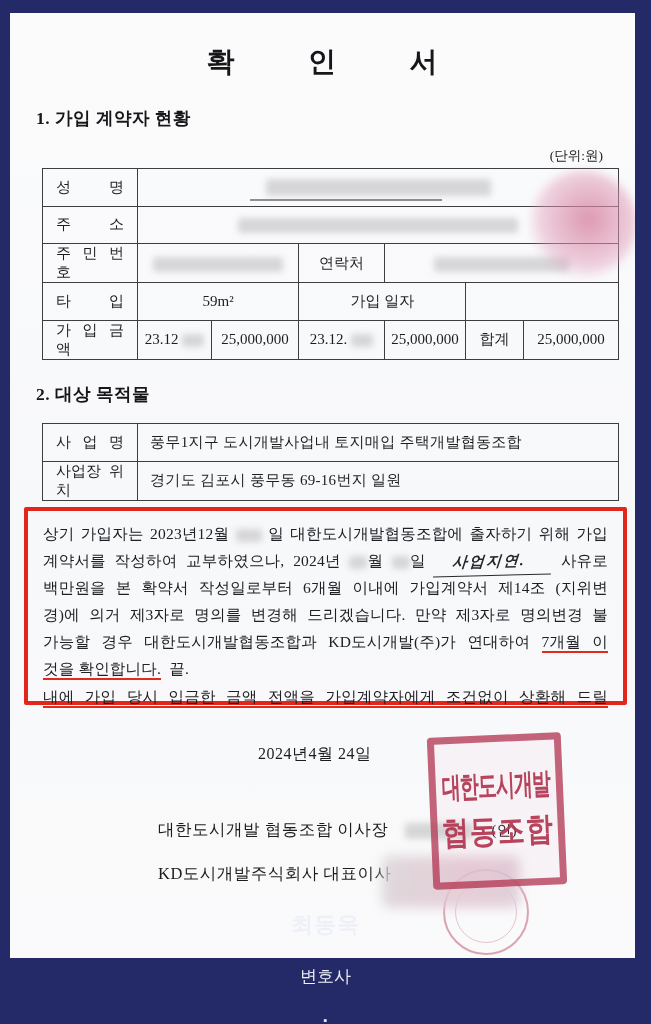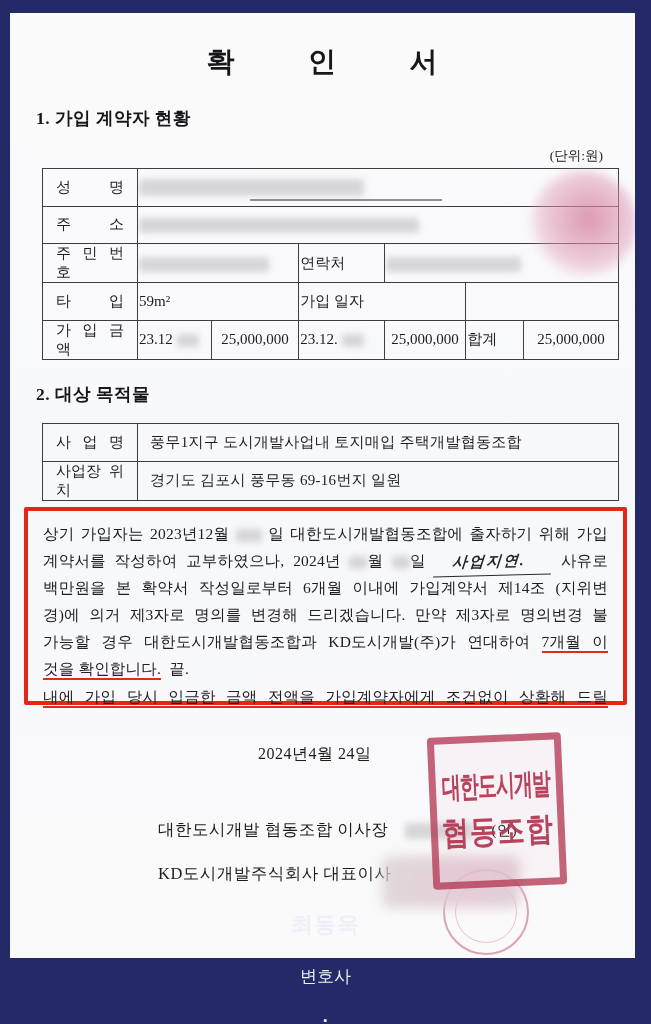--- a/index.html
+++ b/index.html
@@ -23,21 +23,21 @@
   table.doc{
     position:absolute;left:32px;width:577px;border-collapse:collapse;table-layout:fixed;
     font-size:15px;color:#1d1d20;
   }
   table.t1{top:155px;}
   table.t2{top:410px;padding-left:44px;}
   table.doc td{border:1.6px solid #3d3d42;vertical-align:middle;overflow:hidden;}
   table.t1 td{height:34.5px;}
   table.t2 td{height:36.5px;}
   td.lbl{text-align:justify;text-align-last:justify;padding:0 13px;}
-  td.ctr{}
+  td.ctr{text-align:center;}
   td.val{text-align:center;}
   td.txt{padding:0 12px;text-align:left;letter-spacing:.3px;}
   .rblur{display:inline-block;background:#cdcdcf;filter:blur(3px);border-radius:2px;vertical-align:middle;opacity:.8;}
   .pink-blob{
     position:absolute;left:519px;top:158px;width:108px;height:106px;border-radius:50%;
     background:radial-gradient(circle at 55% 45%, rgba(213,128,158,.8), rgba(226,162,189,.45) 58%, rgba(230,180,200,0) 74%);
     filter:blur(4px);pointer-events:none;
   }
   .name-underline{position:absolute;left:240px;top:186px;width:192px;height:2px;background:#55555a;opacity:.65;}
   .stmt-box{

